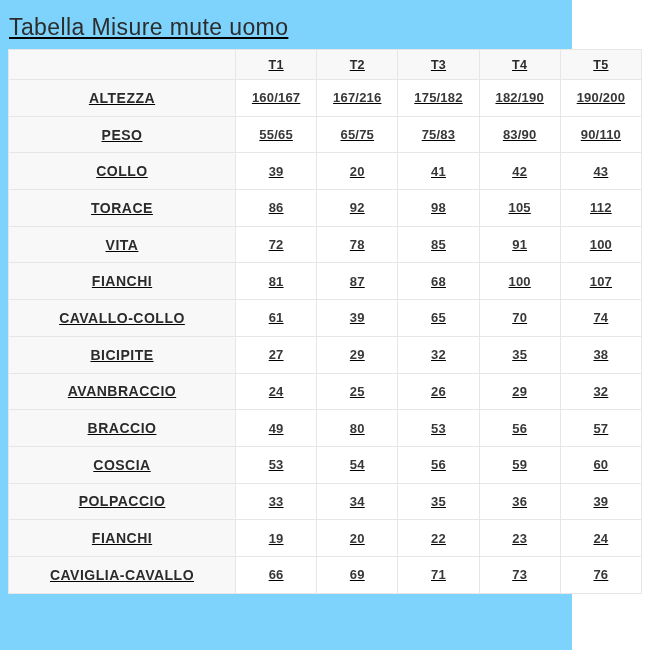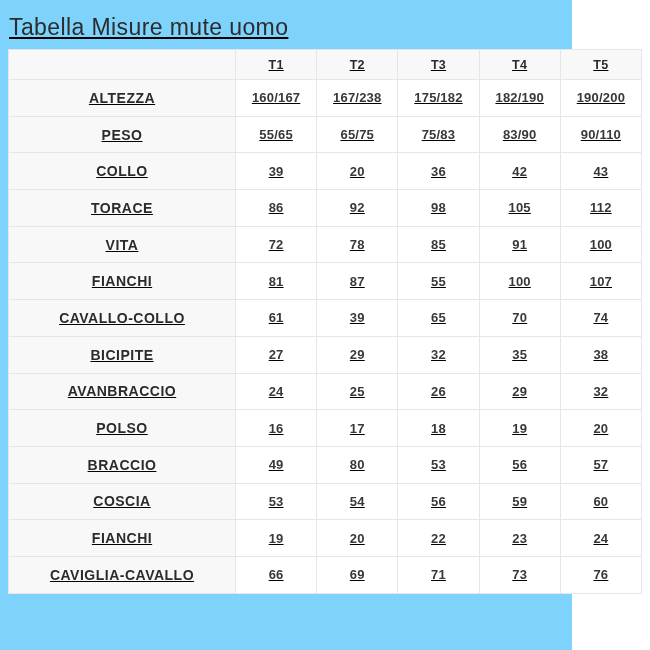--- a/index.html
+++ b/index.html
@@ -98,38 +98,38 @@
         <th>T2</th>
         <th>T3</th>
         <th>T4</th>
         <th>T5</th>
       </tr>
     </thead>
     <tbody id="table-body">
         <tr>
           <th>ALTEZZA</th>
           <td>160/167</td>
-          <td>167/238</td>
+          <td>167/216</td>
           <td>175/182</td>
           <td>182/190</td>
           <td>190/200</td>
         </tr>
         <tr>
           <th>PESO</th>
           <td>55/65</td>
           <td>65/75</td>
           <td>75/83</td>
           <td>83/90</td>
           <td>90/110</td>
         </tr>
         <tr>
           <th>COLLO</th>
           <td>39</td>
           <td>20</td>
-          <td>36</td>
+          <td>41</td>
           <td>42</td>
           <td>43</td>
         </tr>
         <tr>
           <th>TORACE</th>
           <td>86</td>
           <td>92</td>
           <td>98</td>
           <td>105</td>
           <td>112</td>
@@ -139,21 +139,21 @@
           <td>72</td>
           <td>78</td>
           <td>85</td>
           <td>91</td>
           <td>100</td>
         </tr>
         <tr>
           <th>FIANCHI</th>
           <td>81</td>
           <td>87</td>
-          <td>55</td>
+          <td>68</td>
           <td>100</td>
           <td>107</td>
         </tr>
         <tr>
           <th>CAVALLO-COLLO</th>
           <td>61</td>
           <td>39</td>
           <td>65</td>
           <td>70</td>
           <td>74</td>
@@ -168,44 +168,44 @@
         </tr>
         <tr>
           <th>AVANBRACCIO</th>
           <td>24</td>
           <td>25</td>
           <td>26</td>
           <td>29</td>
           <td>32</td>
         </tr>
         <tr>
-          <th>POLSO</th>
-          <td>16</td>
-          <td>17</td>
-          <td>18</td>
-          <td>19</td>
-          <td>20</td>
-        </tr>
-        <tr>
           <th>BRACCIO</th>
           <td>49</td>
           <td>80</td>
           <td>53</td>
           <td>56</td>
           <td>57</td>
         </tr>
         <tr>
           <th>COSCIA</th>
           <td>53</td>
           <td>54</td>
           <td>56</td>
           <td>59</td>
           <td>60</td>
         </tr>
         <tr>
+          <th>POLPACCIO</th>
+          <td>33</td>
+          <td>34</td>
+          <td>35</td>
+          <td>36</td>
+          <td>39</td>
+        </tr>
+        <tr>
           <th>FIANCHI</th>
           <td>19</td>
           <td>20</td>
           <td>22</td>
           <td>23</td>
           <td>24</td>
         </tr>
         <tr>
           <th>CAVIGLIA-CAVALLO</th>
           <td>66</td>

